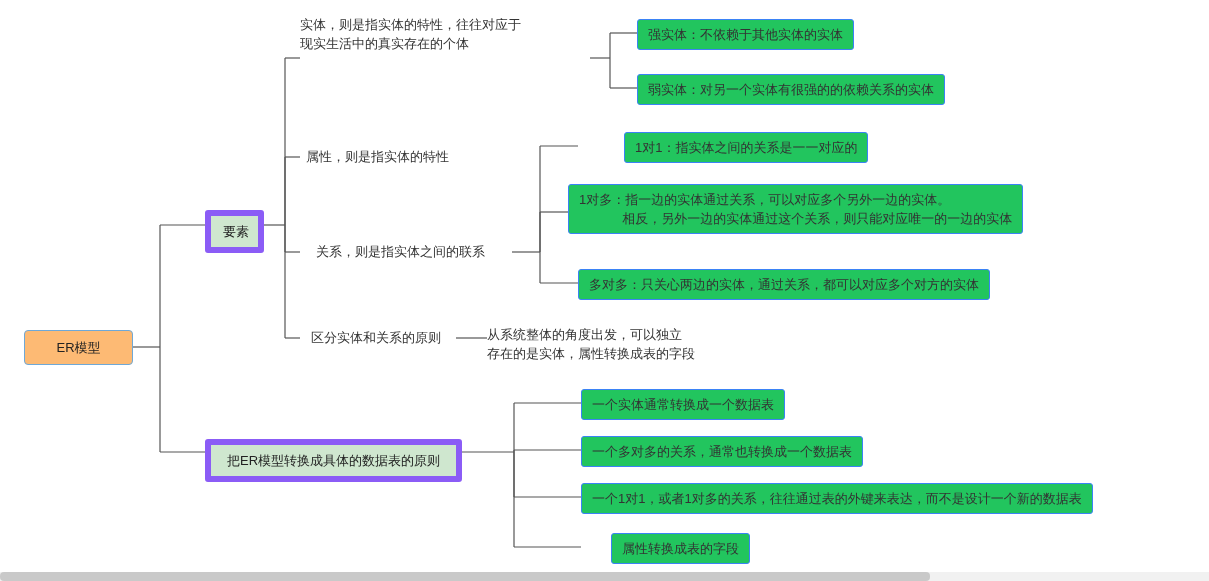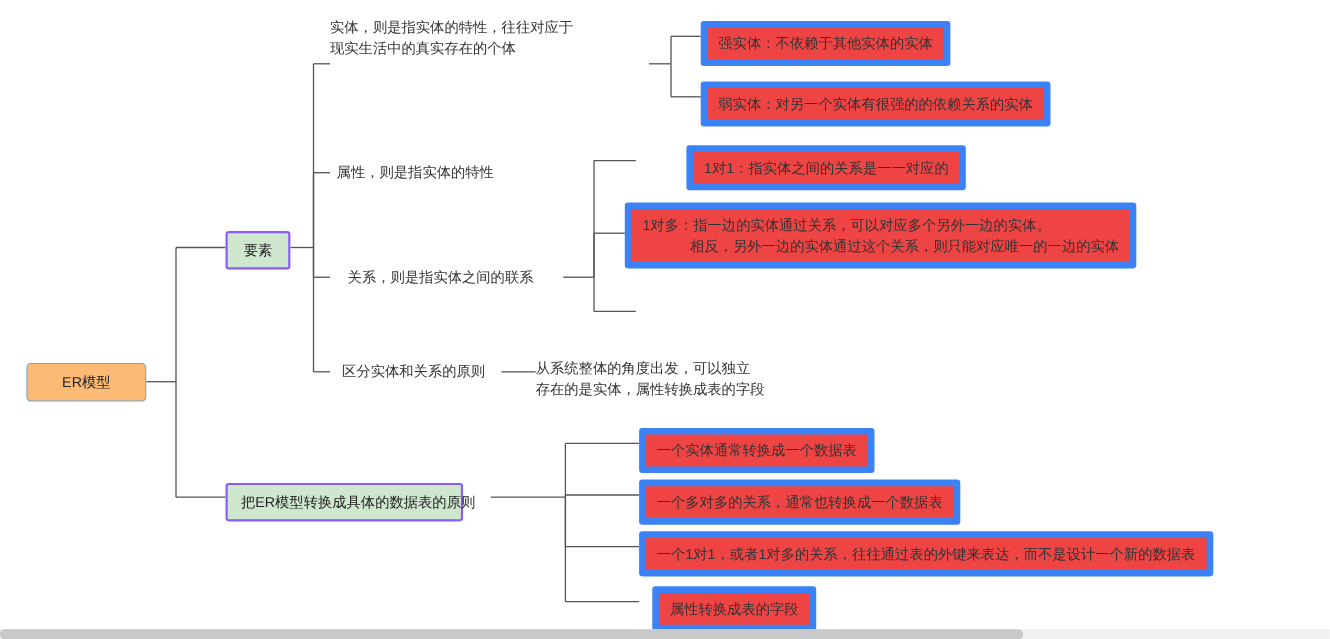--- a/index.html
+++ b/index.html
@@ -27,35 +27,35 @@
   }
   .node {
     position: absolute;
     box-sizing: border-box;
     font-size: 13px;
     line-height: 19px;
     color: #333333;
     white-space: pre;
   }
   .node.boxed {
-    border: 6px solid #3b82f6;
-    background: #ef4444;
+    border: 1px solid #3b82f6;
+    background: #22c55e;
     border-radius: 3px;
     padding: 5px 10px;
   }
   .node.root {
     border: 1px solid #6fa8d6;
     background: #fdba74;
     border-radius: 4px;
     padding: 7px 14px;
     text-align: center;
     color: #222;
   }
   .node.branch {
-    border: 2px solid #8b5cf6;
+    border: 6px solid #8b5cf6;
     background: #cfe7cf;
     border-radius: 3px;
     padding: 6px 12px;
     text-align: center;
     color: #222;
   }
   .node.plain {
     background: transparent;
     border: none;
     padding: 0;
@@ -127,21 +127,21 @@
       <path d="M514,497 L581,497"></path>
       <path d="M514,452 L514,547"></path>
       <path d="M514,547 L581,547"></path>
     </g>
   </svg>
 
   <div class="node root" style="left:24px; top:330px; width:109px;">ER模型</div>
 
   <div class="node branch" style="left:205px; top:210px; width:59px;">要素</div>
 
-  <div class="node branch" style="left:205px; top:439px; width:216px; text-align:center;">把ER模型转换成具体的数据表的原则</div>
+  <div class="node branch" style="left:205px; top:439px; width:257px; text-align:center;">把ER模型转换成具体的数据表的原则</div>
 
   <div class="node plain" style="left:300px; top:15px; width:290px;">实体，则是指实体的特性，往往对应于
 现实生活中的真实存在的个体</div>
 
   <div class="node plain" style="left:306px; top:147px; width:200px;">属性，则是指实体的特性</div>
 
   <div class="node plain" style="left:316px; top:242px; width:212px;">关系，则是指实体之间的联系</div>
 
   <div class="node plain" style="left:311px; top:328px; width:145px;">区分实体和关系的原则</div>
 
@@ -150,26 +150,27 @@
 
   <div class="node boxed" style="left:637px; top:19px;">强实体：不依赖于其他实体的实体</div>
 
   <div class="node boxed" style="left:637px; top:74px;">弱实体：对另一个实体有很强的的依赖关系的实体</div>
 
   <div class="node boxed" style="left:578px; top:132px;margin-left:46px;">1对1：指实体之间的关系是一一对应的</div>
 
   <div class="node boxed" style="left:568px; top:184px;">1对多：指一边的实体通过关系，可以对应多个另外一边的实体。
             相反，另外一边的实体通过这个关系，则只能对应唯一的一边的实体</div>
 
+  <div class="node boxed" style="left:578px; top:269px;">多对多：只关心两边的实体，通过关系，都可以对应多个对方的实体</div>
 
   <div class="node boxed" style="left:581px; top:389px;">一个实体通常转换成一个数据表</div>
 
   <div class="node boxed" style="left:581px; top:436px;">一个多对多的关系，通常也转换成一个数据表</div>
 
   <div class="node boxed" style="left:581px; top:483px;">一个1对1，或者1对多的关系，往往通过表的外键来表达，而不是设计一个新的数据表</div>
 
-  <div class="node boxed" style="left:593px; top:533px;">属性转换成表的字段</div>
+  <div class="node boxed" style="left:611px; top:533px;">属性转换成表的字段</div>
 
   <div class="scrollbar-track">
     <div class="scrollbar-thumb" style="width:930px;"></div>
   </div>
 
 </div>
 
 </body></html>

